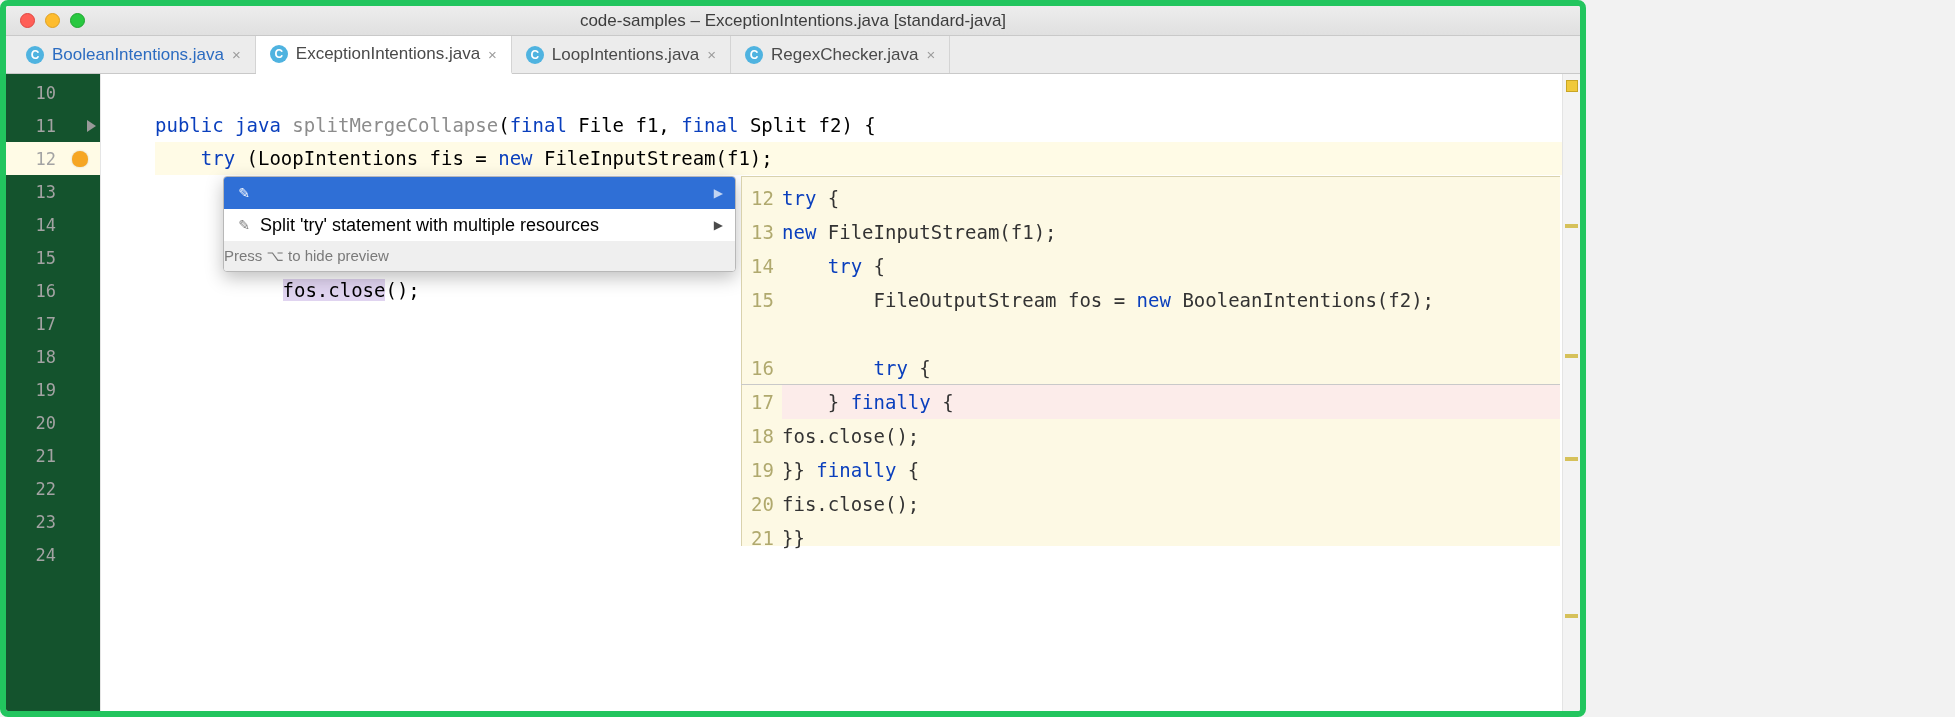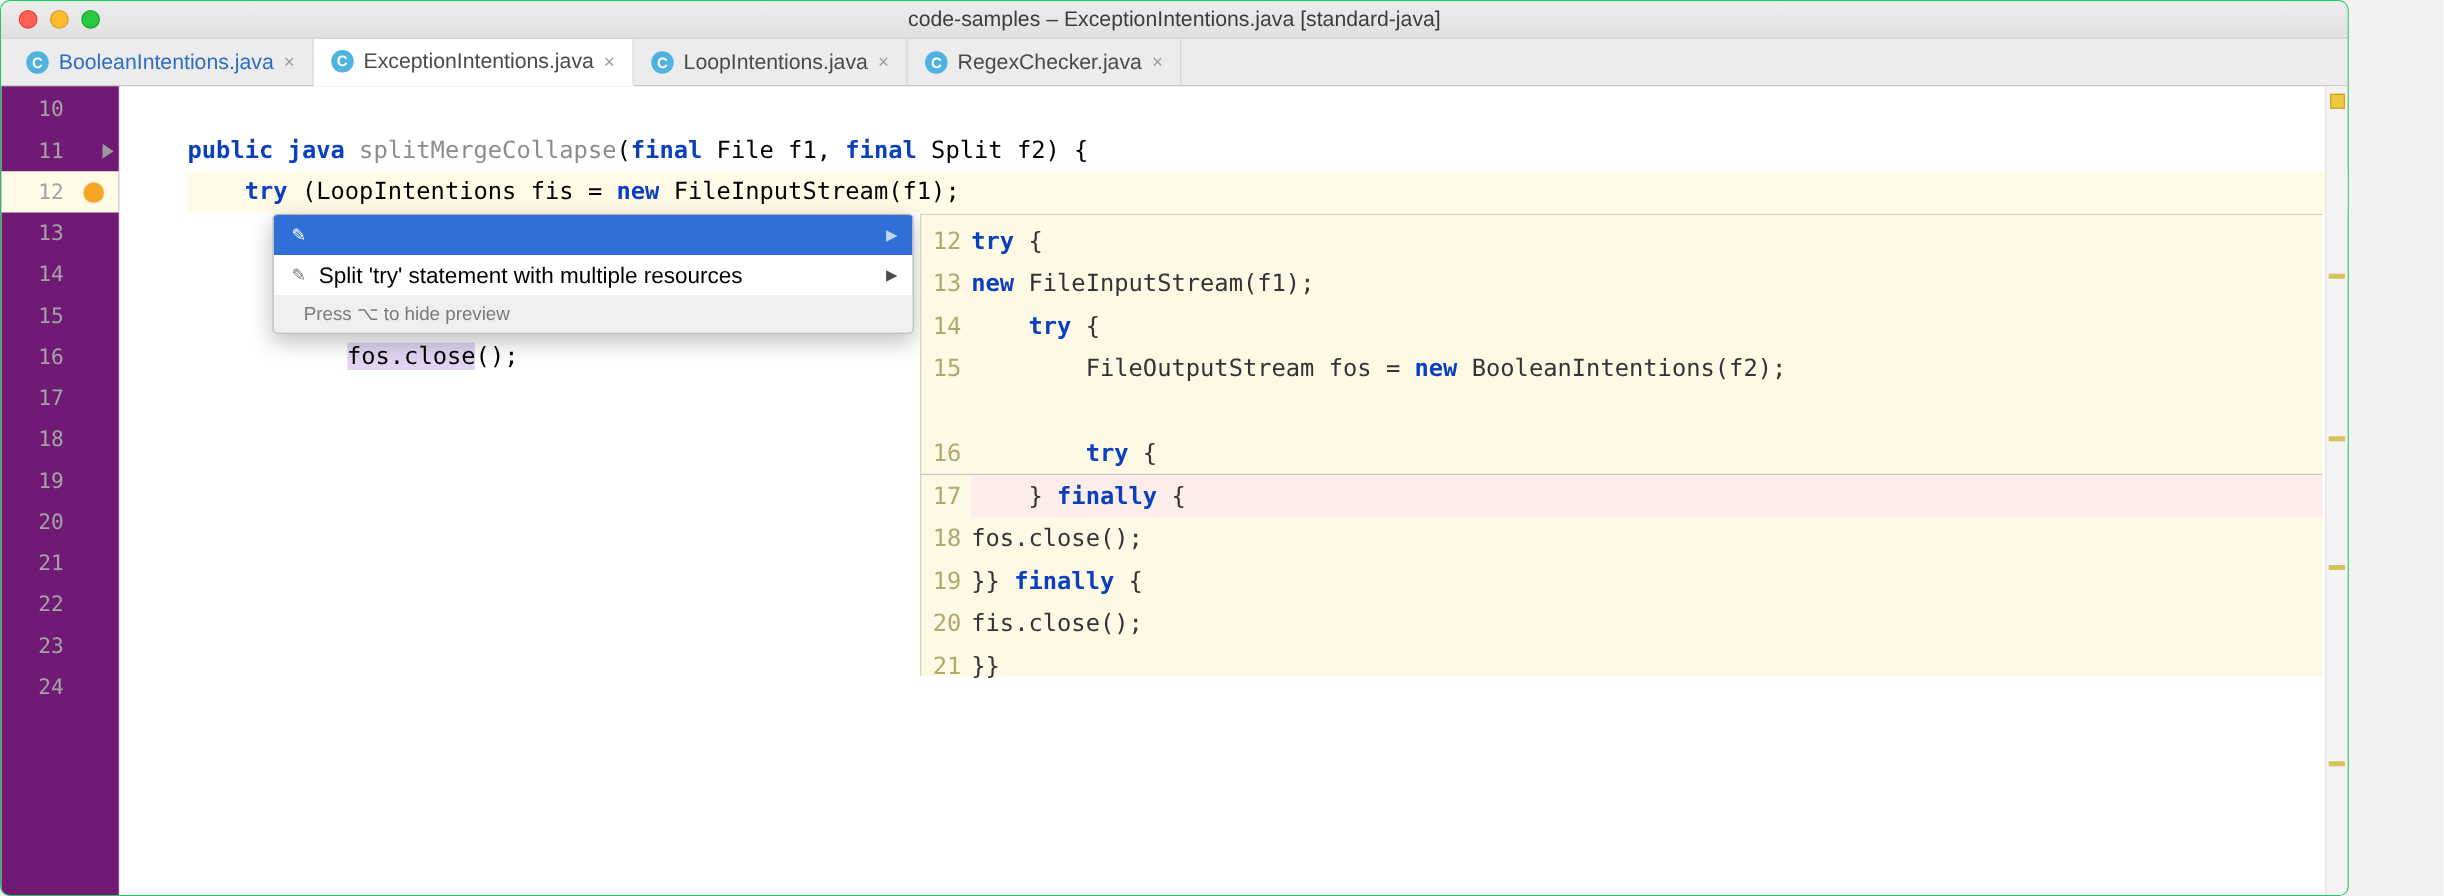--- a/index.html
+++ b/index.html
@@ -1,53 +1,53 @@
 <!DOCTYPE html>
 <html><head>
 <meta charset="utf-8">
 <style>
 * { box-sizing: border-box; margin: 0; padding: 0; }
 body { font-family: -apple-system, "Helvetica Neue", Arial, sans-serif; font-size: 13px; background: #f2f2f2; overflow: hidden; }
-.window { width: 1879px; height: 717px; background: #fff; border: 1px solid #22c55e; border-radius: 8px; overflow: hidden; position: relative; }
+.window { width: 1586px; height: 717px; background: #fff; border: 6px solid #22c55e; border-radius: 8px; overflow: hidden; position: relative; }
 .titlebar { height: 30px; background: linear-gradient(#ededed, #e0e0e0); border-bottom: 1px solid #c9c9c9; display: flex; align-items: center; position: relative; }
 .traffic { display: flex; gap: 10px; margin-left: 14px; }
 .dot { width: 15px; height: 15px; border-radius: 50%; }
 .dot.r { background: #ff5f57; border: 1px solid #e04640; }
 .dot.y { background: #febc2e; border: 1px solid #dea023; }
 .dot.g { background: #28c840; border: 1px solid #1fa52f; }
 .title { position: absolute; left: 0; right: 0; text-align: center; font-size: 17px; color: #3d3d3d; pointer-events: none; }
 .tabbar { height: 38px; background: #ececec; border-bottom: 1px solid #c9c9c9; display: flex; align-items: stretch; padding-left: 6px; }
 .tab { display: flex; align-items: center; padding: 0 14px; gap: 8px; border-right: 1px solid #d4d4d4; cursor: pointer; font-size: 17px; color: #4a4a4a; }
 .tab.active { background: #fff; border-bottom: 2px solid #fff; margin-bottom: -1px; }
 .tab .c-icon { width: 18px; height: 18px; border-radius: 50%; background: #4fb3e0; color: #fff; font-size: 12px; font-weight: bold; display: flex; align-items: center; justify-content: center; }
 .tab .close { color: #9c9c9c; font-size: 15px; }
 .blue { color: #2c6cc1; }
 .editor-area { display: flex; height: calc(100% - 68px); }
-.gutter { width: 95px; background: #701a75; border-right: 1px solid #e5e5e5; padding-top: 2px; font-family: "Menlo","Consolas",monospace; font-size: 17px; text-align: center; }
+.gutter { width: 95px; background: #14532d; border-right: 1px solid #e5e5e5; padding-top: 2px; font-family: "Menlo","Consolas",monospace; font-size: 17px; text-align: center; }
 .gutter .ln { height: 33px; display: flex; align-items: center; justify-content: flex-end; padding-right: 44px; color: #a3a3a3; position: relative; }
 .gutter .ln.hl { background: #fffbe6; }
 .gutter .bulb::after { content: ""; position: absolute; right: 12px; width: 16px; height: 16px; background: #f6a623; border-radius: 50% 50% 45% 45%; box-shadow: 0 0 2px rgba(0,0,0,0.2); }
 .gutter .tri::after { content: ""; position: absolute; right: 4px; width: 0; height: 0; border-left: 9px solid #999; border-top: 6px solid transparent; border-bottom: 6px solid transparent; }
 .code { flex: 1; font-family: "Menlo","Consolas",monospace; font-size: 19px; line-height: 33px; position: relative; padding-top: 2px; padding-left: 54px; }
 .code .line { height: 33px; white-space: pre; }
 .code .line.hl { background: #fffbe6; }
-.kw { color: #0a3fbd; font-weight: bold; }
+.kw { color: #0a3fbd; font-weight: normal; }
 .gray { color: #8c8c8c; }
 .usage { background: #e0d4f0; margin-left: 36px; }
 .rstrip { position: absolute; right: 0; top: 68px; width: 18px; bottom: 0; background: #f3f3f3; border-left: 1px solid #e4e4e4; }
 .rstrip .mark { position: absolute; left: 2px; right: 2px; height: 4px; }
 .rstrip .sq { position: absolute; top: 6px; left: 3px; width: 12px; height: 12px; background: #f0c93a; border: 1px solid #c9a524; }
 .popup { position: absolute; top: 170px; left: 217px; width: 513px; background: #fff; border: 1px solid #b8b8b8; border-radius: 4px; box-shadow: 0 6px 18px rgba(0,0,0,0.25); font-size: 18px; overflow: hidden; }
 .popup .item { height: 32px; display: flex; align-items: center; padding: 0 12px; gap: 8px; cursor: pointer; }
 .popup .item.sel { background: #2f6fd6; color: #fff; }
 .popup .item .chev { margin-left: auto; font-size: 12px; opacity: 0.7; }
 .popup .item .pen { width: 16px; height: 16px; display: inline-flex; align-items: center; justify-content: center; font-size: 14px; }
 .popup .item.sel .pen { color: #fff; }
 .popup .item:not(.sel) .pen { color: #7a7a7a; }
-.popup .hint { background: #efefef; color: #7a7a7a; padding: 6px 24px; font-size: 15px; display: flex; align-items: center; gap: 4px; }
+.popup .hint { background: #efefef; color: #7a7a7a; padding: 6px 0; font-size: 15px; display: flex; align-items: center; gap: 4px; }
 .preview { position: absolute; top: 170px; left: 735px; right: 20px; height: 370px; background: #fdf9e4; border-top: 1px solid #d9d2ad; border-left: 1px solid #d9d2ad; font-family: "Menlo","Consolas",monospace; font-size: 19px; display: flex; }
 .preview .pg { width: 40px; padding-top: 4px; }
 .preview .pg .pln { height: 34px; display: flex; align-items: center; justify-content: flex-end; padding-right: 8px; color: #b0a96e; }
 .preview .pc { flex: 1; padding-top: 4px; }
 .preview .pc .pl { height: 34px; display: flex; align-items: center; white-space: pre; color: #333; }
 .preview .pc .pl.diff { background: #fcecea; }
 .preview-divider { position: absolute; top: 378px; left: 735px; right: 20px; height: 1px; background: #c9c9c9; }
 </style>
 </head>
 <body>

